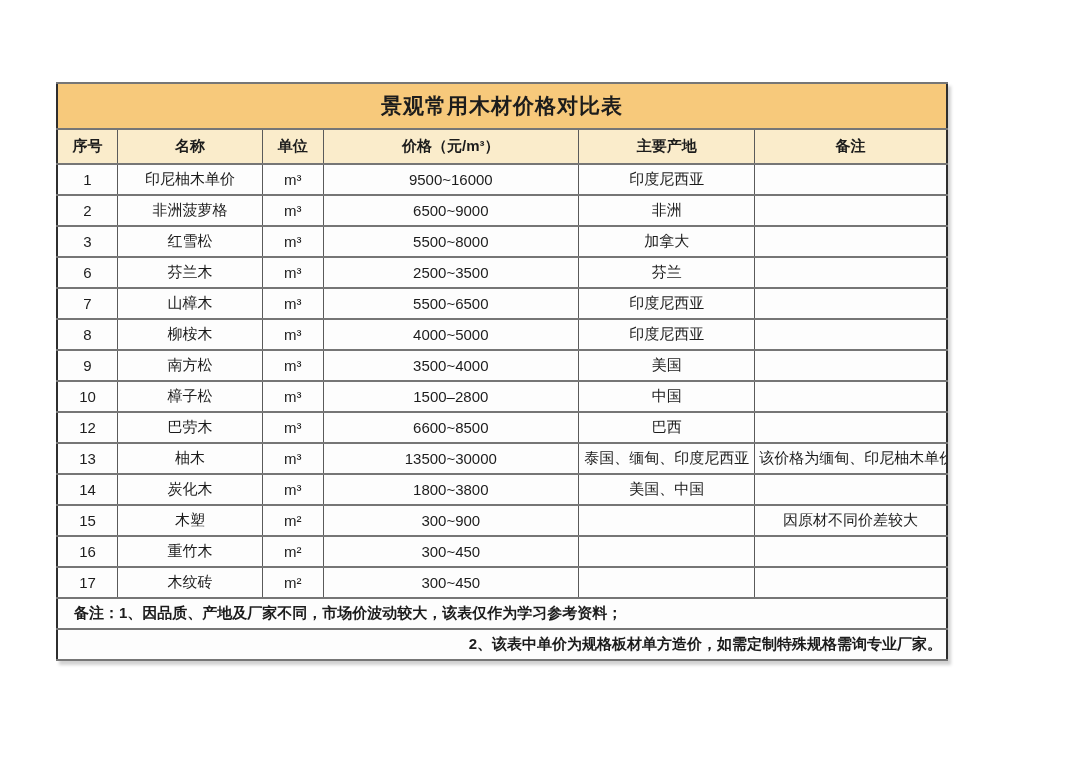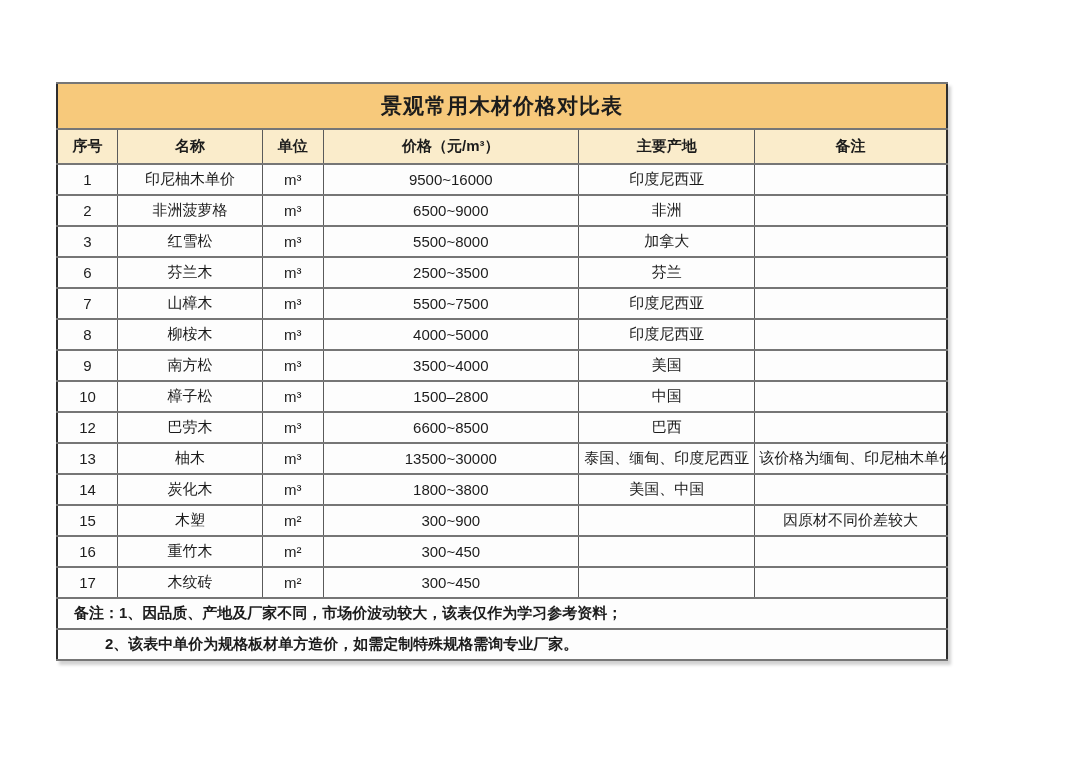--- a/index.html
+++ b/index.html
@@ -31,21 +31,21 @@
   .header-row th{
     background:var(--header-bg,#FAECCB);
     font-weight:700;height:33px;
   }
   tbody td{height:29px;background:var(--row-bg,#fdfdfd);}
   .note-row td{
     text-align:left;font-weight:700;height:29px;padding-left:16px;
     background:var(--row-bg,#fdfdfd);
   }
   .note-row + .note-row td{border-top:1px solid #9a9a9a;}
-  .note-row.second td{padding-left:47px;}
+  .note-row.second td{padding-left:63px;text-align:right;}
 </style>
 </head>
 <body>
 
 <table class="price-table">
   <colgroup id="colgroup">
       <col style="width: 6.8%;">
       <col style="width: 16.3%;">
       <col style="width: 6.8%;">
       <col style="width: 28.7%;">
@@ -95,21 +95,21 @@
         <td>芬兰木</td>
         <td>m³</td>
         <td>2500~3500</td>
         <td>芬兰</td>
         <td></td>
       </tr>
       <tr>
         <td>7</td>
         <td>山樟木</td>
         <td>m³</td>
-        <td>5500~7500</td>
+        <td>5500~6500</td>
         <td>印度尼西亚</td>
         <td></td>
       </tr>
       <tr>
         <td>8</td>
         <td>柳桉木</td>
         <td>m³</td>
         <td>4000~5000</td>
         <td>印度尼西亚</td>
         <td></td>

